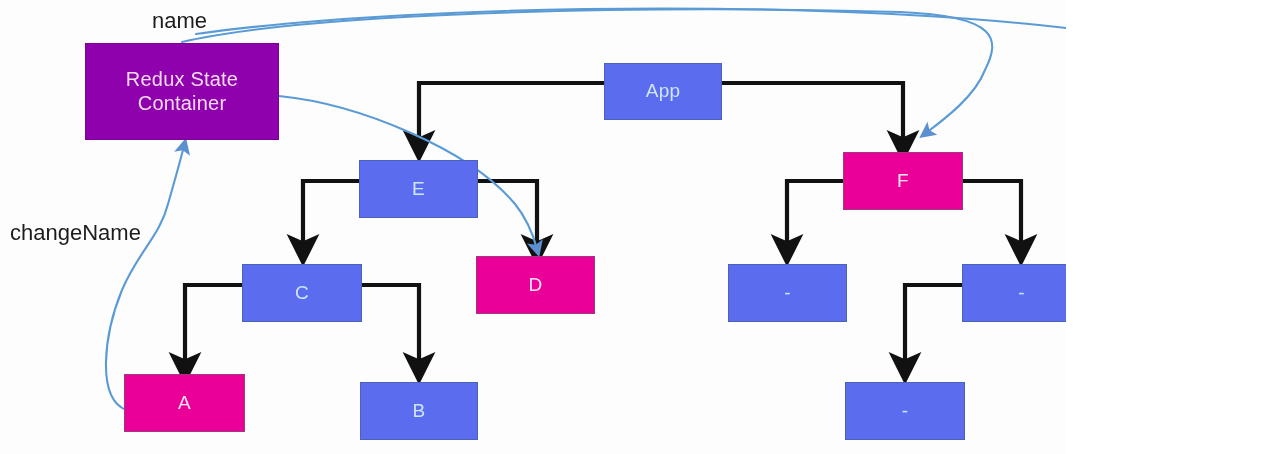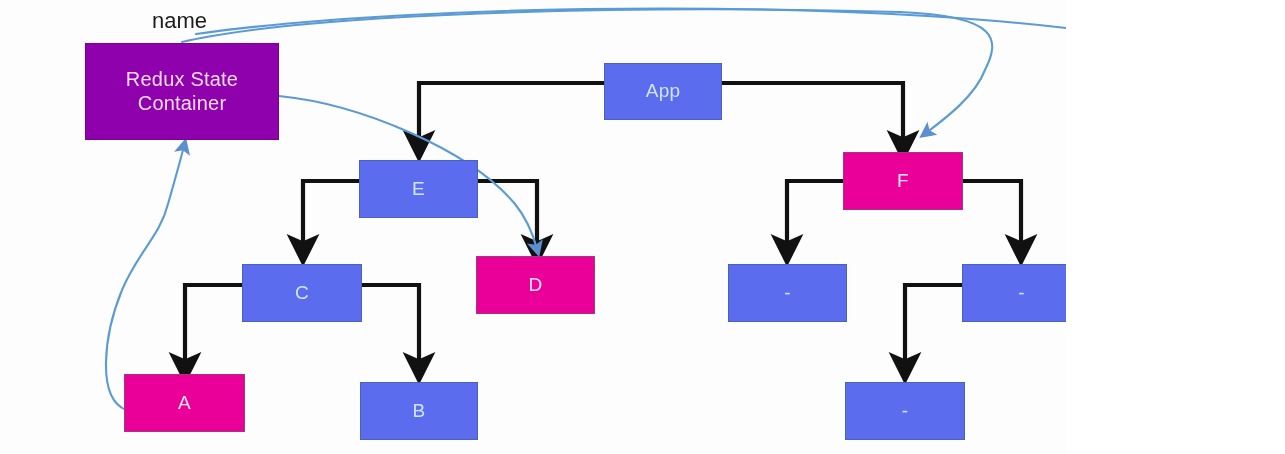--- a/index.html
+++ b/index.html
@@ -104,20 +104,21 @@
 
       <path d="M196,34 C420,2 900,-4 1150,40 C1268,62 1282,200 1250,310 C1236,358 1222,384 1212,396" marker-end="url(#ah-blue)"></path>
 
       <path d="M279,96 C360,104 470,150 515,204 C528,220 534,238 537,249" marker-end="url(#ah-blue)"></path>
 
       <path d="M126,410 C96,398 104,334 122,290 C138,252 160,236 168,204 C176,176 181,158 184,146" marker-end="url(#ah-blue)"></path>
     </g>
   </svg>
 
   <div class="edge-label" style="left:152px; top:8px;">name</div>
+  <div class="edge-label" style="left:10px; top:220px;">changeName</div>
 
   <div class="node purple" style="left:85px; top:43px; width:194px; height:97px; flex-direction:column;">
     <span>Redux State</span>
     <span>Container</span>
   </div>
 
   <div class="node blue" style="left:604px; top:55px; width:118px; height:57px;">App</div>
 
   <div class="node blue" style="left:359px; top:152px; width:119px; height:58px;">E</div>
 

